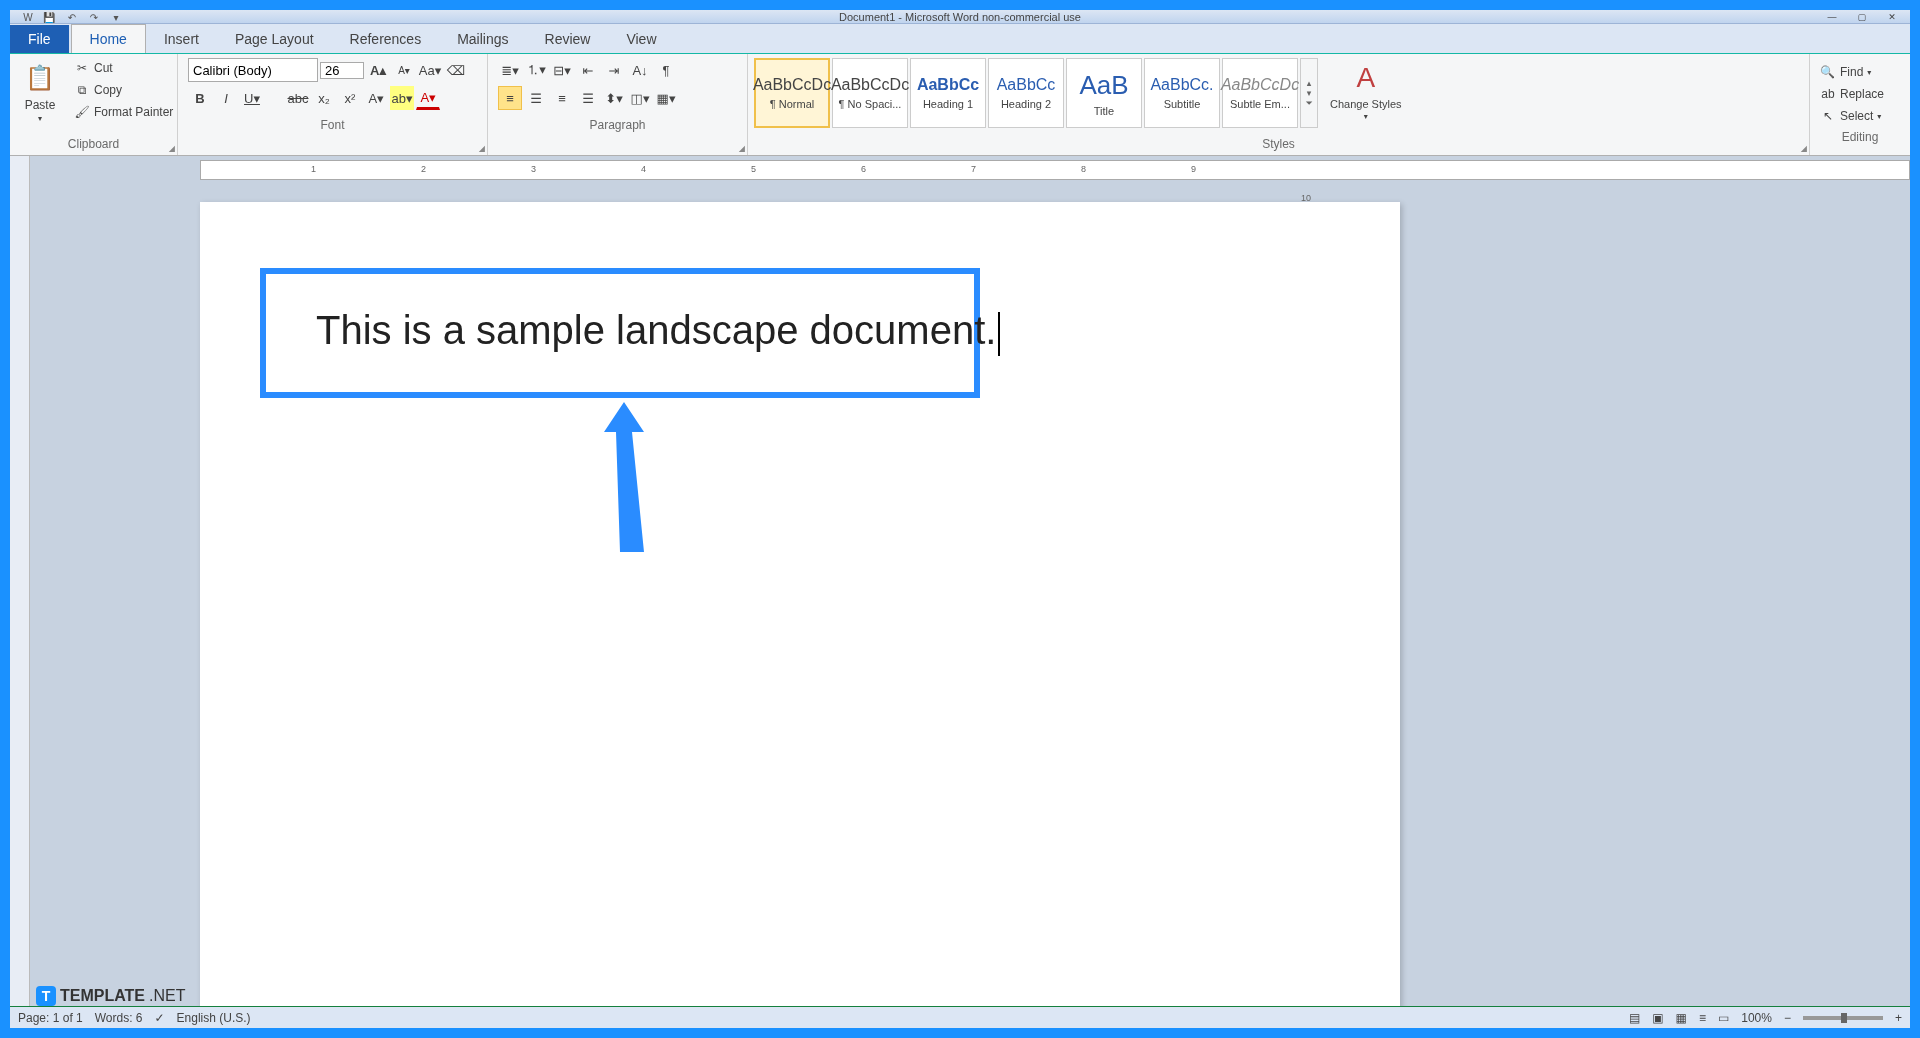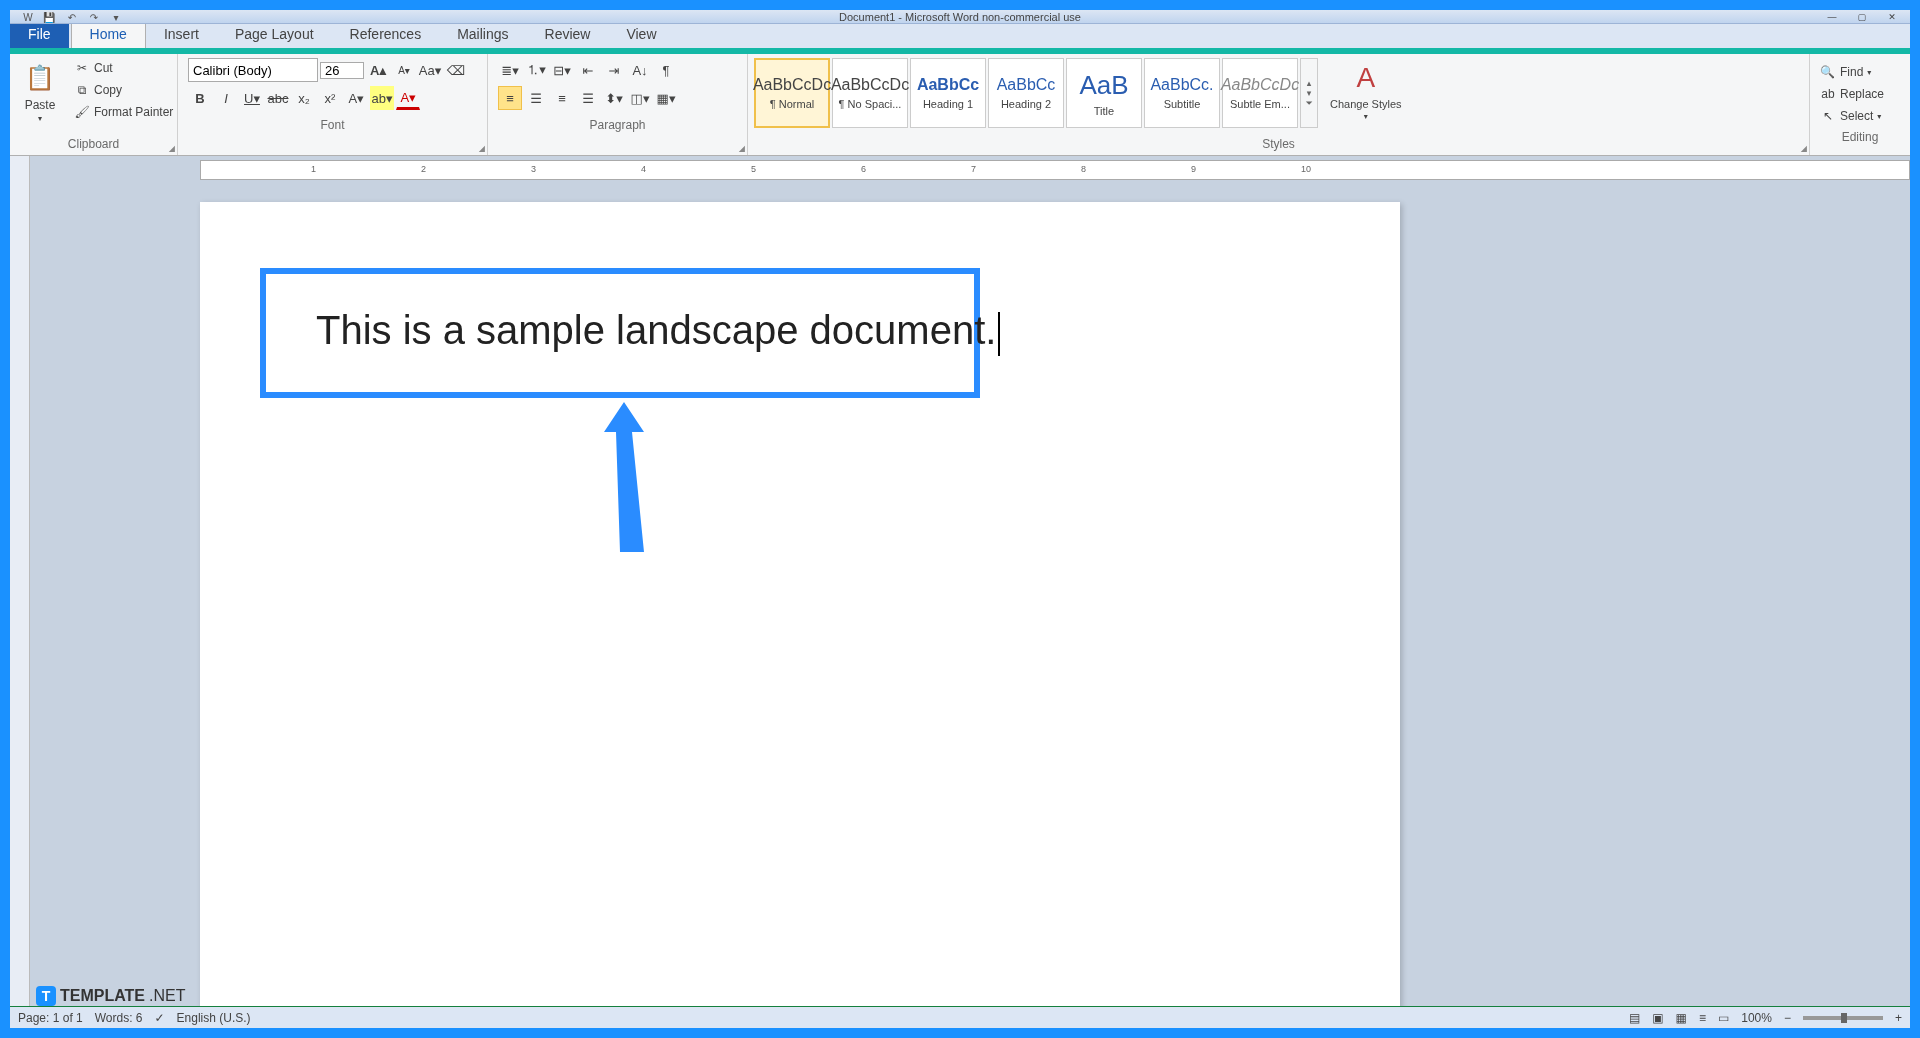--- a/index.html
+++ b/index.html
@@ -4,21 +4,21 @@
 <style>
 * { margin: 0; padding: 0; box-sizing: border-box; font-family: "Segoe UI", Tahoma, sans-serif; }
 body { background: #1a91ff; width: 1920px; height: 1038px; position: relative; overflow: hidden; }
 .app-window { position: absolute; left: 10px; top: 10px; right: 10px; bottom: 10px; background: #fff; display: flex; flex-direction: column; }
 .title-bar { height: 14px; background: linear-gradient(#dce6f4, #c0d4ee); border-bottom: 1px solid #9db4d6; display: flex; align-items: center; justify-content: center; position: relative; }
 .title-text { font-size: 11px; color: #444; }
 .qat { position: absolute; left: 10px; top: 0; display: flex; gap: 6px; align-items: center; height: 14px; }
 .qat-icon { width: 16px; height: 14px; display: flex; align-items: center; justify-content: center; font-size: 10px; color: #555; }
 .window-controls { position: absolute; right: 4px; top: 0; display: flex; gap: 2px; }
 .window-btn { width: 28px; height: 14px; font-size: 9px; color: #444; display: flex; align-items: center; justify-content: center; }
-.tabs-bar { height: 30px; background: #dce6f4; display: flex; align-items: flex-end; border-bottom: 6px solid #14b8a6; }
+.tabs-bar { height: 30px; background: #dce6f4; display: flex; align-items: flex-end; border-bottom: 1px solid #14b8a6; }
 .tab { padding: 6px 18px; font-size: 14px; color: #444; cursor: pointer; }
 .tab.file { background: #1e5fb4; color: #fff; margin-right: 2px; }
 .tab.active { background: #f5f6f7; border: 1px solid #b0b0b0; border-bottom: none; color: #1e5fb4; }
 .ribbon { height: 102px; background: #f5f6f7; display: flex; border-bottom: 1px solid #b0b0b0; }
 .group { border-right: 1px solid #d0d0d0; display: flex; flex-direction: column; padding: 2px 4px; position: relative; }
 .group-body { flex: 1; display: flex; gap: 2px; align-items: flex-start; }
 .group-label { text-align: center; font-size: 12px; color: #6a6a6a; padding: 2px 0; position: relative; }
 .group-launcher { position: absolute; right: 2px; bottom: 2px; font-size: 8px; color: #888; }
 .big-btn { display: flex; flex-direction: column; align-items: center; padding: 4px 8px; gap: 2px; font-size: 12px; color: #444; }
 .big-btn .icon { width: 36px; height: 36px; display: flex; align-items: center; justify-content: center; font-size: 24px; }
@@ -117,21 +117,21 @@
           <input class="size-select" value="26" style="">
           <button class="tbtn" style="font-weight:bold;">A▴</button>
           <button class="tbtn" style="font-size:10px;">A▾</button>
           <button class="tbtn">Aa▾</button>
           <button class="tbtn">⌫</button>
         </div>
         <div class="font-row">
           <button class="tbtn" style="font-weight:bold;">B</button>
           <button class="tbtn" style="font-style:italic;">I</button>
           <button class="tbtn" style="text-decoration:underline;">U▾</button>
-          <button class="tbtn" style="text-decoration:line-through;">abc</button>
+          <button class="tbtn" style="text-decoration:line-through;margin-left:20px;">abc</button>
           <button class="tbtn">x₂</button>
           <button class="tbtn">x²</button>
           <button class="tbtn">A▾</button>
           <button class="tbtn" style="background:#ffff80;">ab▾</button>
           <button class="tbtn" style="color:#c00;border-bottom:3px solid #c00;">A▾</button>
         </div>
       </div>
       <div class="group-label">Font</div>
       <span class="group-launcher">◢</span>
     </div>
@@ -236,21 +236,21 @@
       <div class="ruler-marks">
         <span class="ruler-num" style="left:110px;">1</span>
         <span class="ruler-num" style="left:220px;">2</span>
         <span class="ruler-num" style="left:330px;">3</span>
         <span class="ruler-num" style="left:440px;">4</span>
         <span class="ruler-num" style="left:550px;">5</span>
         <span class="ruler-num" style="left:660px;">6</span>
         <span class="ruler-num" style="left:770px;">7</span>
         <span class="ruler-num" style="left:880px;">8</span>
         <span class="ruler-num" style="left:990px;">9</span>
-        <span class="ruler-num" style="left:1100px;">10</span>
+        <span class="ruler-num" style="left:1100px;margin-top:29px;">10</span>
       </div>
     </div>
 
     <div class="page">
       <div class="highlight-box"></div>
       <div class="doc-text">
         <span>This is a sample landscape document.</span><span class="cursor"></span>
       </div>
       <svg class="arrow-annot" width="60" height="160">
         <polygon points="20,0 40,30 28,30 40,150 16,150 12,30 0,30" fill="#2a8cff"></polygon>

